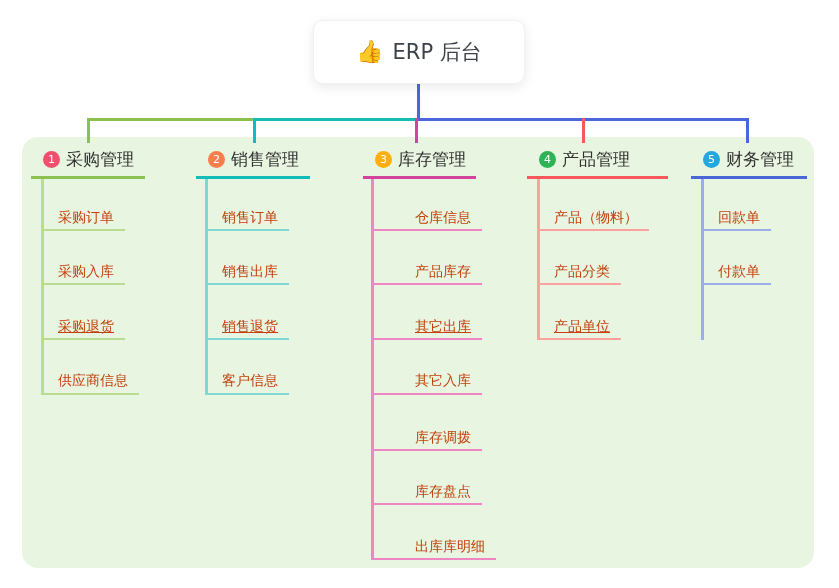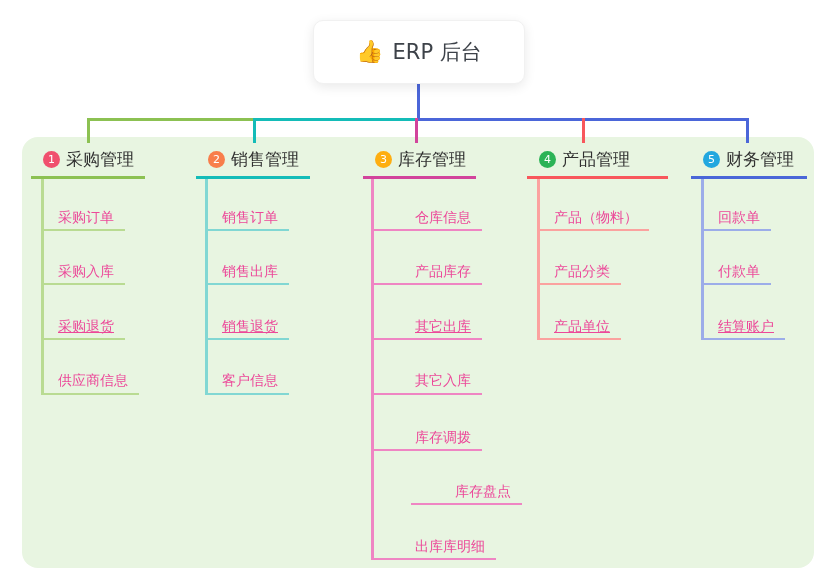--- a/index.html
+++ b/index.html
@@ -52,28 +52,28 @@
   .vline{position:absolute;width:3px;top:179px;}
   .v1{left:41px;height:216px;background:var(--child1);}
   .v2{left:205px;height:216px;background:var(--child2);}
   .v3{left:371px;height:381px;background:var(--child3);}
   .v4{left:537px;height:161px;background:var(--child4);}
   .v5{left:701px;height:161px;background:var(--child5);}
 
   
   .child{position:absolute;box-sizing:border-box;height:26px;line-height:24px;
          padding:0 11px 0 17px;border-bottom:2px solid;
-         font-size:14px;color:#ec4899;white-space:nowrap;}
+         font-size:14px;color:#c2410c;white-space:nowrap;}
   .c1{left:41px;border-color:var(--child1);}
   .c2{left:205px;border-color:var(--child2);}
   .c3{left:371px;border-color:var(--child3);padding-left:44px;}
   .c4{left:537px;border-color:var(--child4);}
   .c5{left:701px;border-color:var(--child5);}
   .r1{top:205px;} .r2{top:259px;} .r3{top:314px;text-decoration:underline;} .r4{top:369px;font-family:Liberation Mono, monospace;}
-  .r5{top:425px;} .r6{top:479px;margin-left:40px;} .r7{top:534px;}
+  .r5{top:425px;} .r6{top:479px;} .r7{top:534px;}
 </style>
 </head>
 <body>
 
 <div class="stage">
 
   <div class="panel"></div>
 
   <div class="trunk"></div>
   <div class="bus bus1"></div>
@@ -132,15 +132,14 @@
   <div class="child c4 r2">产品分类</div>
   <div class="child c4 r3">产品单位</div>
 
   <div class="title t5">
     <span class="badge bg5">5</span>
     <span>财务管理</span>
   </div>
   <div class="vline v5"></div>
   <div class="child c5 r1">回款单</div>
   <div class="child c5 r2">付款单</div>
-  <div class="child c5 r3">结算账户</div>
 
 </div>
 
 </body></html>

